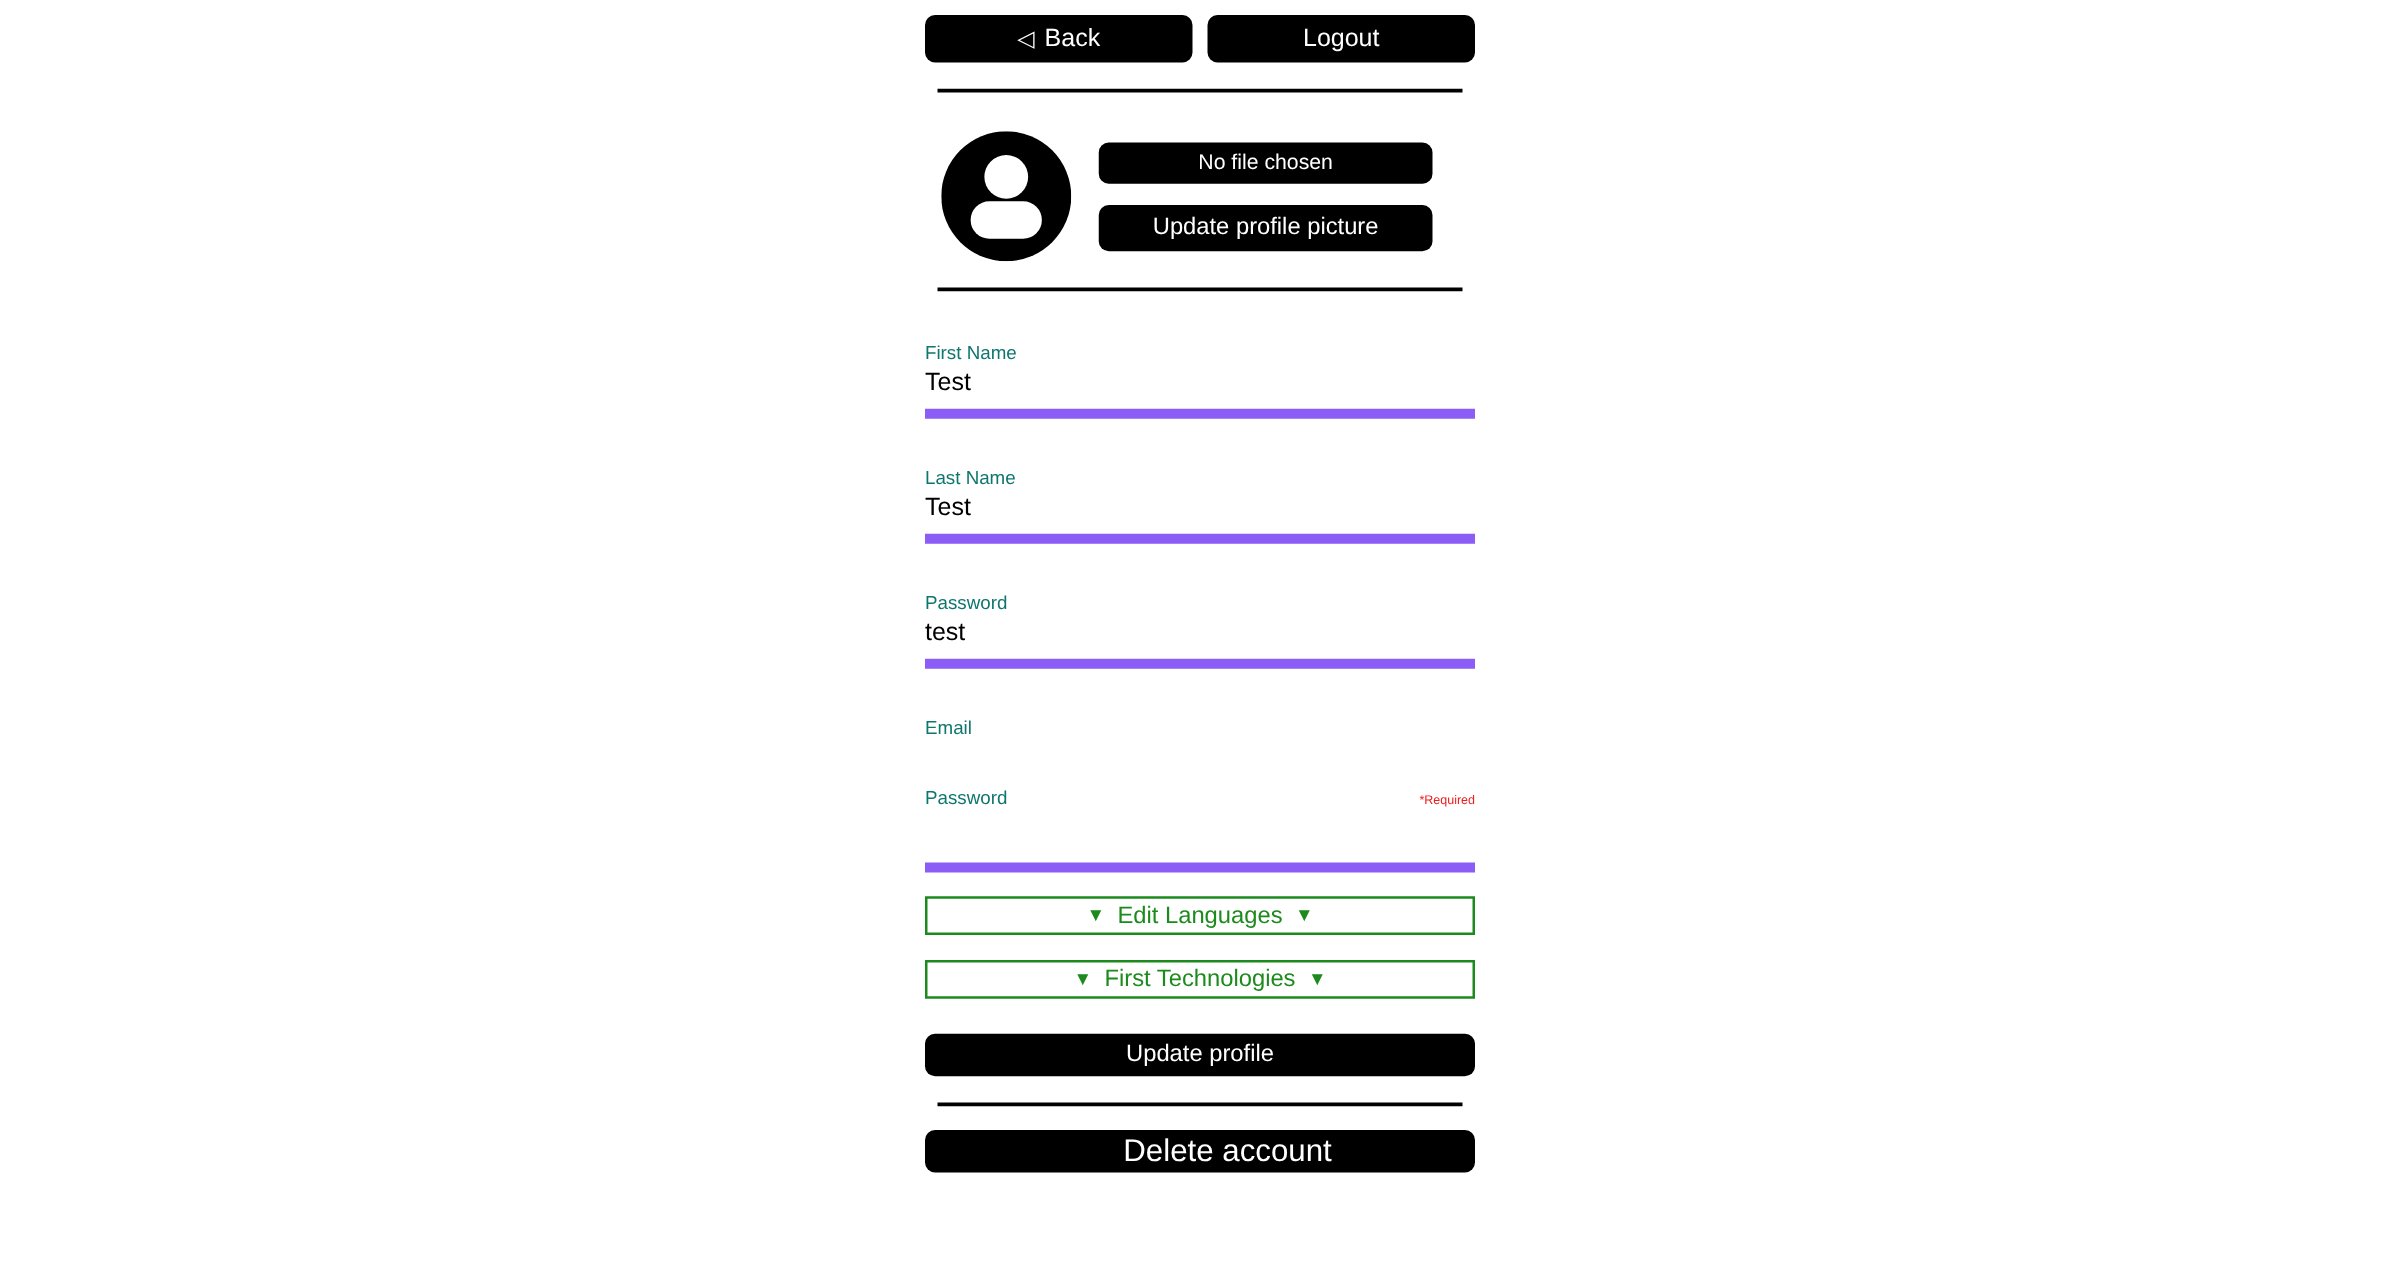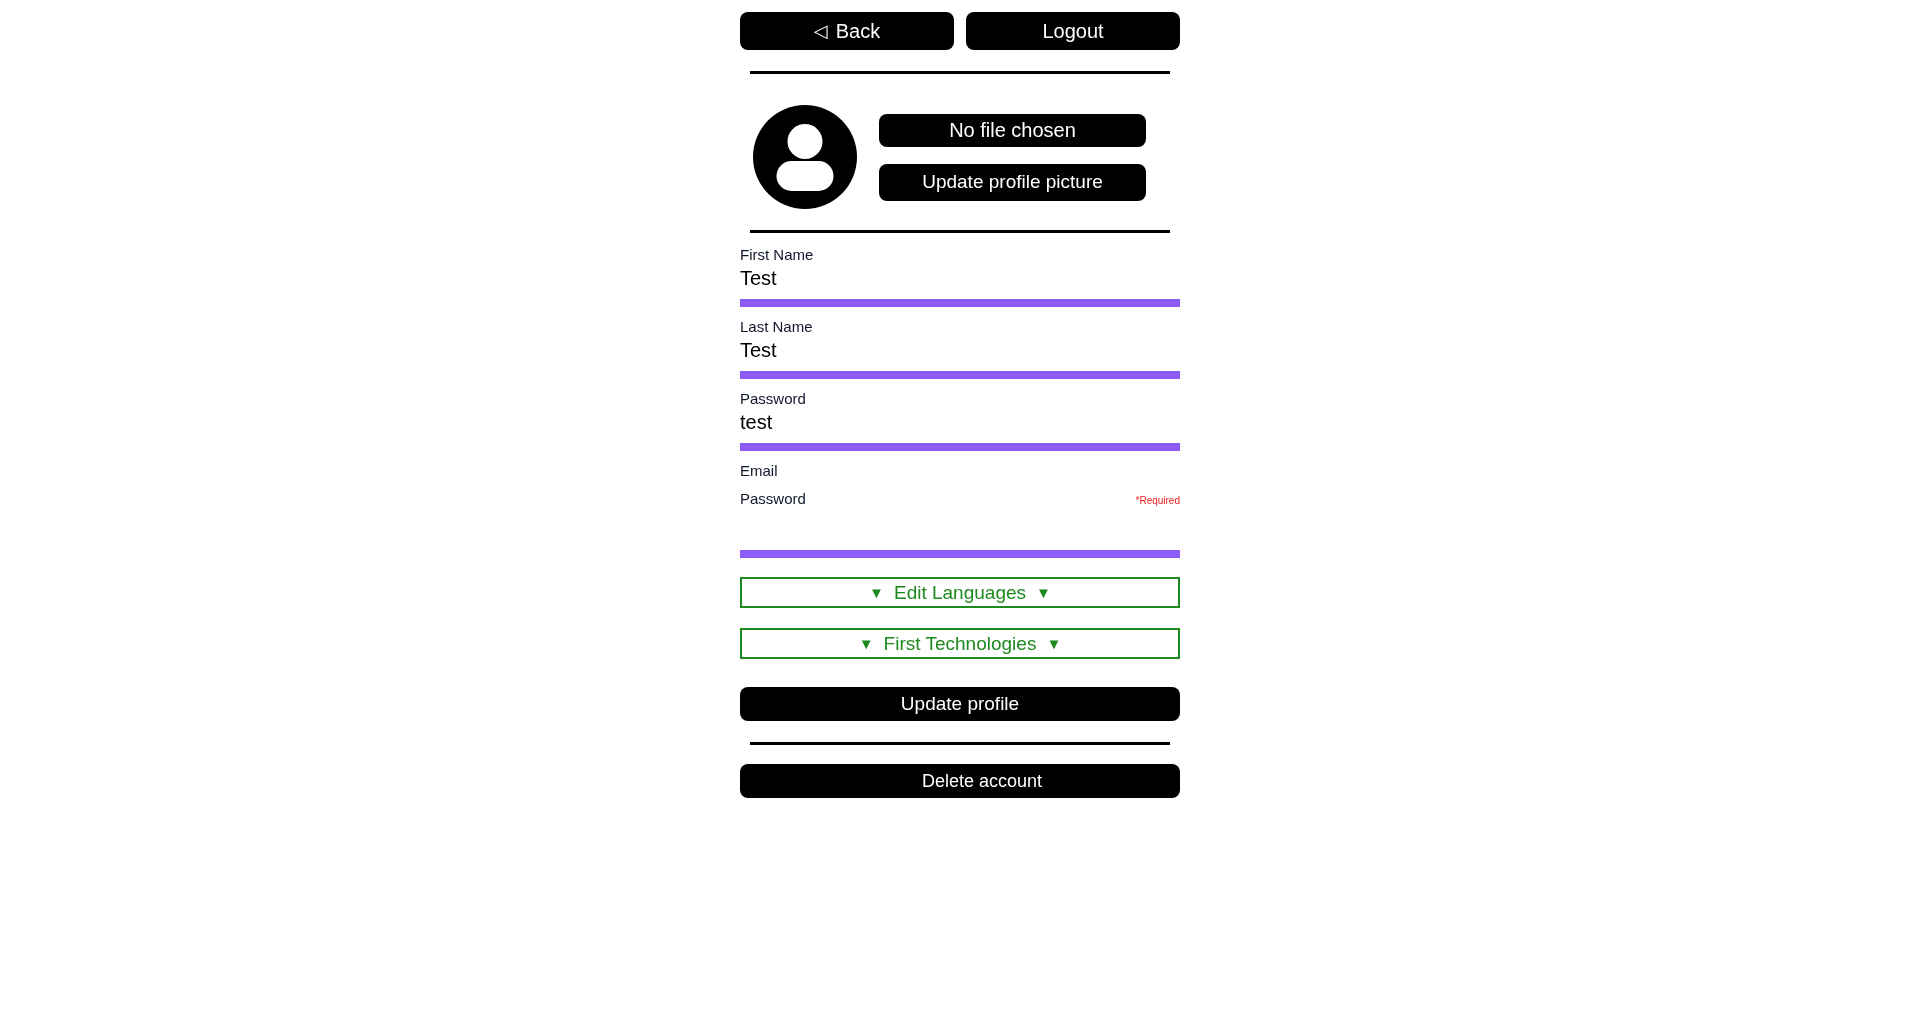--- a/index.html
+++ b/index.html
@@ -58,39 +58,40 @@
   .pic-buttons {
     display: flex;
     flex-direction: column;
     justify-content: center;
     gap: 17px;
     margin-left: 22px;
     width: 267px;
   }
   .file-btn {
     height: 33px;
-    font-size: 20px;
+    font-size: 17px;
   }
   .update-pic-btn {
     height: 37px;
     font-size: 19px;
   }
   .section-rule2 { margin-top: 30px; }
   
   .form { margin-top: 13px; }
   .field { margin-bottom: 11px; }
   .field-label-row {
     display: flex;
     justify-content: space-between;
     align-items: baseline;
   }
   .field-label {
-    color: #0f172a;
+    color: #0f766e;
     font-size: 15px;
     line-height: 17px;
+    margin-top: 28px;
   }
   .required-note {
     color: #ee1c1c;
     font-size: 10px;
     line-height: 17px;
   }
   .field-input {
     display: block;
     width: 100%;
     border: none;
@@ -126,21 +127,21 @@
     width: 100%;
     height: 34px;
     font-size: 19px;
     margin-top: 28px;
     text-align: right;
   }
   .bottom-rule { margin-top: 18px; }
   .delete-account-btn {
     width: 100%;
     height: 34px;
-    font-size: 18px;
+    font-size: 25px;
     margin-top: 19px;
     padding-left: 44px;
   }
 </style>
 </head>
 <body>
 
 <div class="container">
 
   <div class="top-row">

